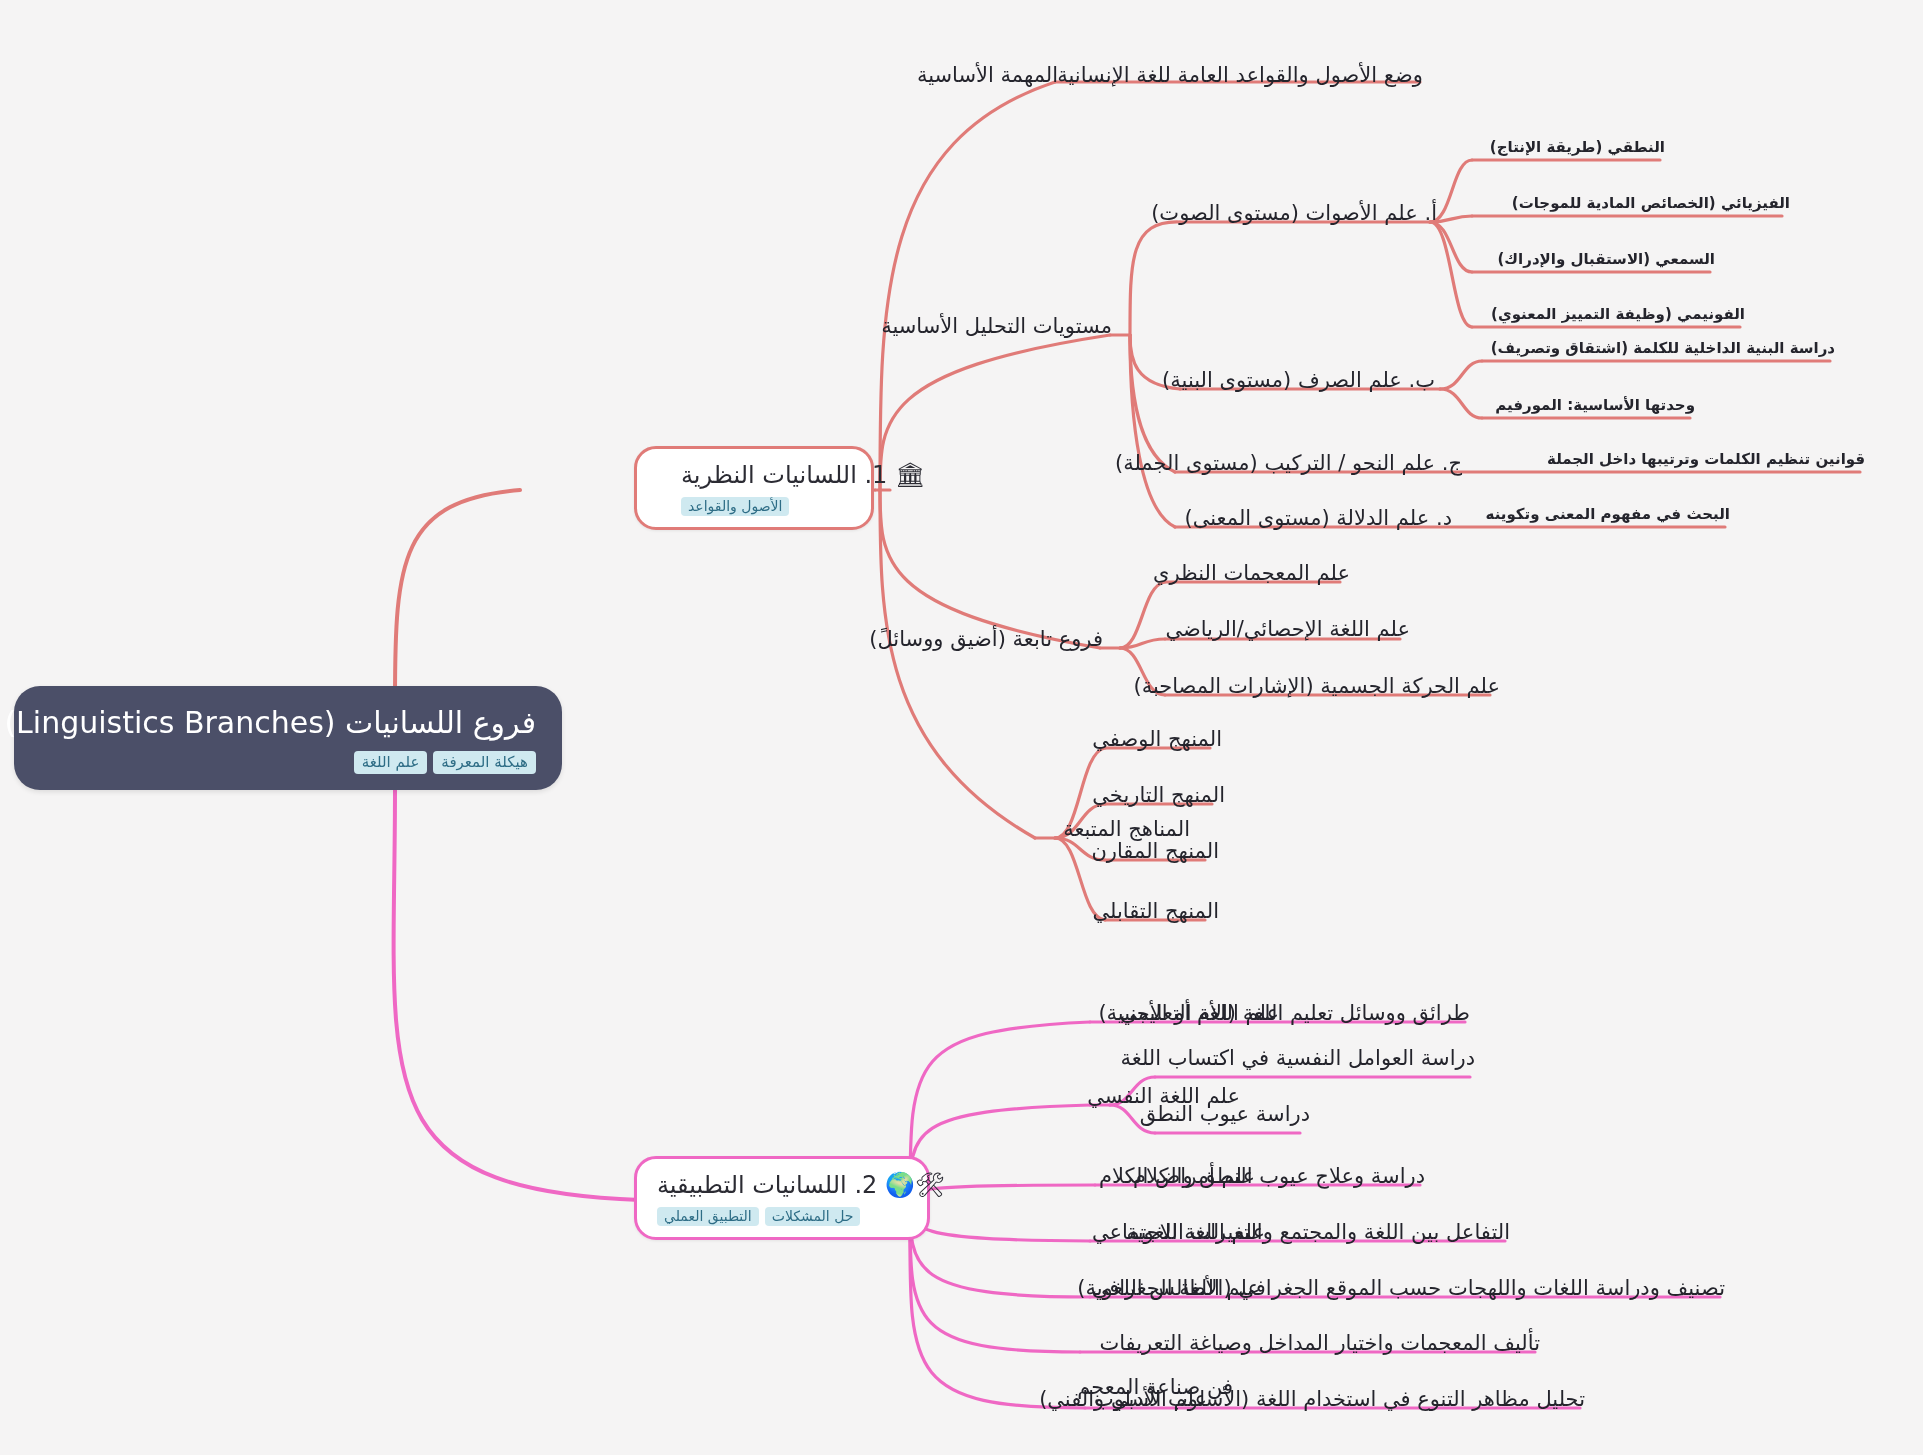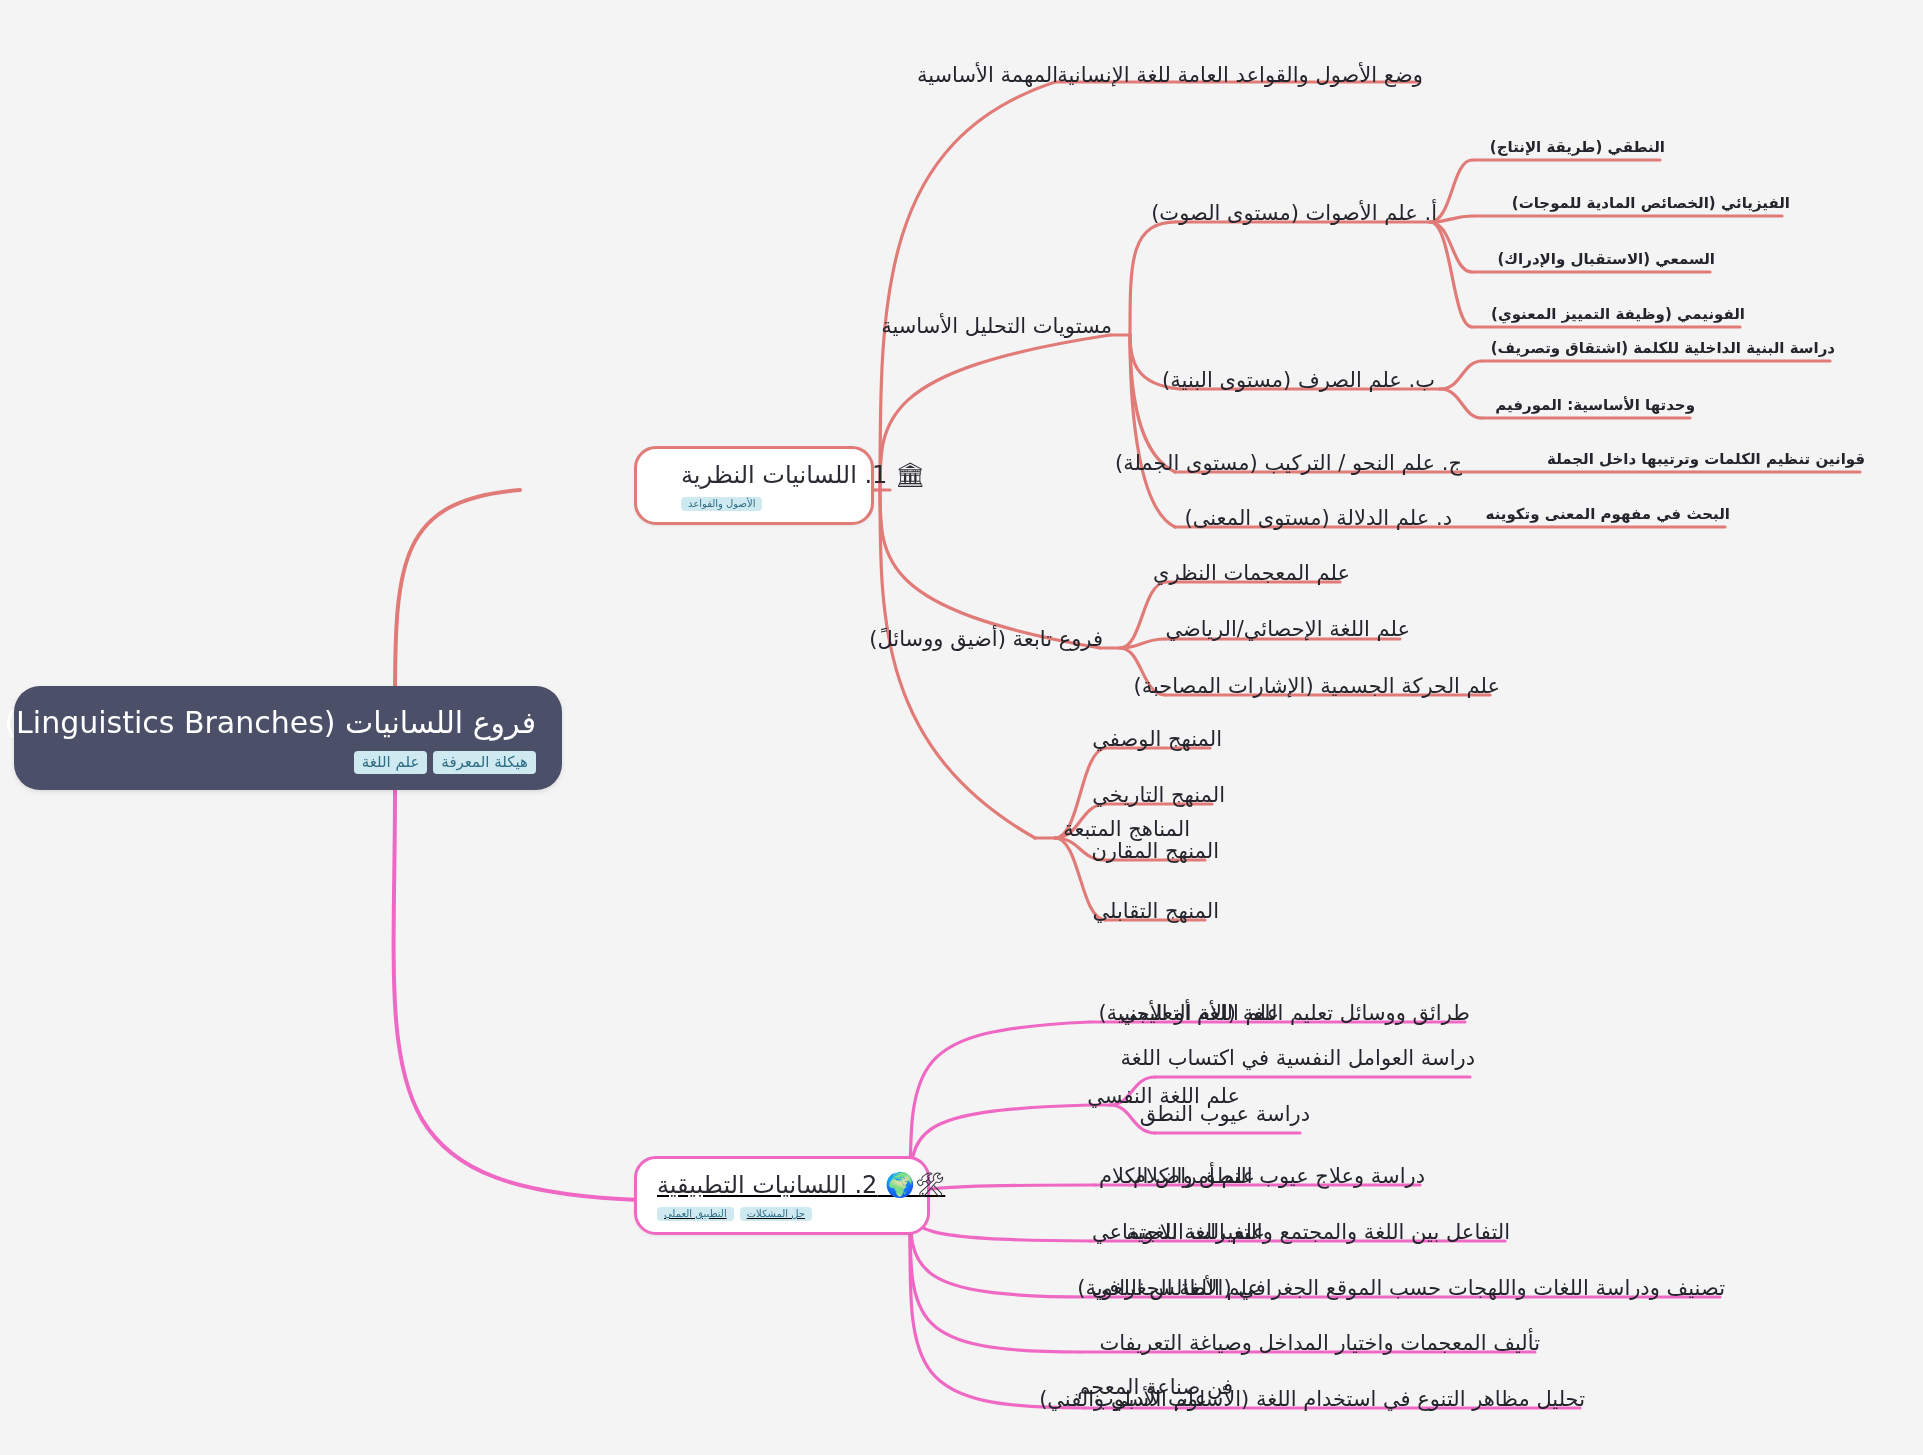--- a/index.html
+++ b/index.html
@@ -39,21 +39,21 @@
   .branch{
     background:#ffffff;
     border-radius:22px;
     padding:12px 20px 11px 20px;
     display:flex;flex-direction:column;align-items:flex-end;
     box-shadow:0 1px 3px rgba(0,0,0,.07);
   }
   .branch .title{font-size:24px;color:#2b2b33;white-space:nowrap;direction:rtl;unicode-bidi:plaintext;line-height:1.2;}
   .branch .tagrow{margin-top:7px;display:flex;gap:6px;flex-direction:row-reverse;}
   .branch .tag{
-    background:#cfe9f0;color:#2e6d86;font-size:10px;
+    background:#cfe9f0;color:#2e6d86;font-size:14px;
     padding:1px 7px 2px 7px;border-radius:4px;white-space:nowrap;
   }
   .branch.theory{border:3px solid #e07b78;padding-left:44px;}
   .branch.applied{border:3px solid #ef68c4;}
 
   
   .lbl{
     position:absolute;
     font-size:21px;
     color:#24242c;
@@ -203,21 +203,21 @@
   <div class="lbl" style="left:1155px;top:560px;width:195px;">علم المعجمات النظري</div>
   <div class="lbl" style="left:1155px;top:616px;width:255px;">علم اللغة الإحصائي/الرياضي</div>
   <div class="lbl" style="left:1155px;top:673px;width:345px;">علم الحركة الجسمية (الإشارات المصاحبة)</div>
 
   <div class="lbl" style="left:1030px;top:816px;width:160px;">المناهج المتبعة</div>
   <div class="lbl" style="left:1097px;top:726px;width:125px;">المنهج الوصفي</div>
   <div class="lbl" style="left:1097px;top:782px;width:128px;">المنهج التاريخي</div>
   <div class="lbl" style="left:1097px;top:838px;width:122px;">المنهج المقارن</div>
   <div class="lbl" style="left:1097px;top:898px;width:122px;">المنهج التقابلي</div>
 
-  <div class="node branch applied" style="left:634px;top:1156px;width:296px;text-decoration:underline;">
+  <div class="node branch applied" style="left:634px;top:1156px;width:296px;">
     <div class="title">🛠🌍 2. اللسانيات التطبيقية</div>
     <div class="tagrow">
       <span class="tag">التطبيق العملي</span>
       <span class="tag">حل المشكلات</span>
     </div>
   </div>
 
   <div class="lbl" style="left:1109px;top:1000px;width:170px;">علم اللغة التعليمي</div>
   <div class="lbl" style="left:1140px;top:1000px;width:330px;">طرائق ووسائل تعليم اللغة (الأم أو الأجنبية)</div>
 

